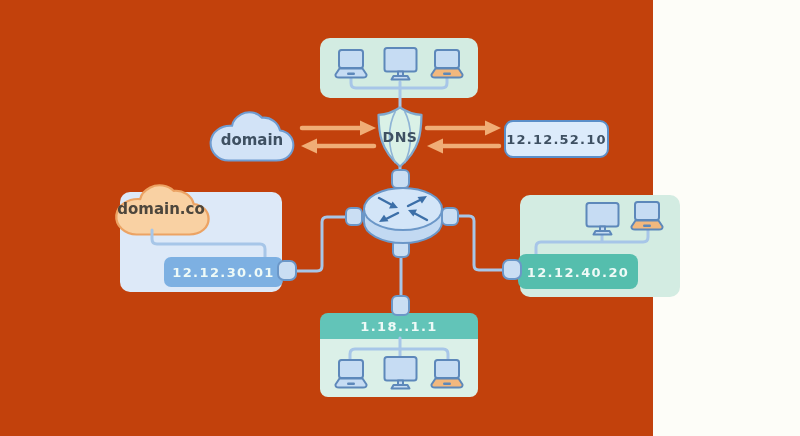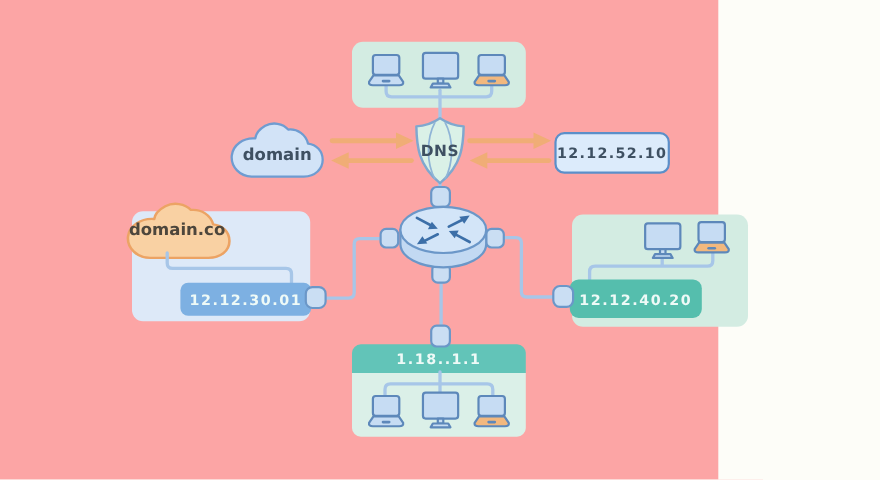--- a/index.html
+++ b/index.html
@@ -1,16 +1,16 @@
 <!DOCTYPE html>
 <html><head>
 <meta charset="utf-8">
 <style>
   html,body{margin:0;padding:0;width:800px;height:436px;overflow:hidden;background:#fdfdf8;}
-  .stage{position:relative;width:653px;height:436px;background:#fca5a5;font-family:"DejaVu Sans",sans-serif;}
+  .stage{position:relative;width:653px;height:436px;background:#c2410c;font-family:"DejaVu Sans",sans-serif;}
   svg{display:block;}
 
   
   .panel-mint{fill:#d3ecE2;}
   .panel-mint-light{fill:#dbf0e8;}
   .panel-blue{fill:#dde9f8;}
   .bar-teal{fill:#62c4b8;}
   .box-teal{fill:#55bead;}
   .box-blue{fill:#7db0e2;}
   .box-response{fill:#dcebfb;stroke:#5b8fc9;stroke-width:2;}

